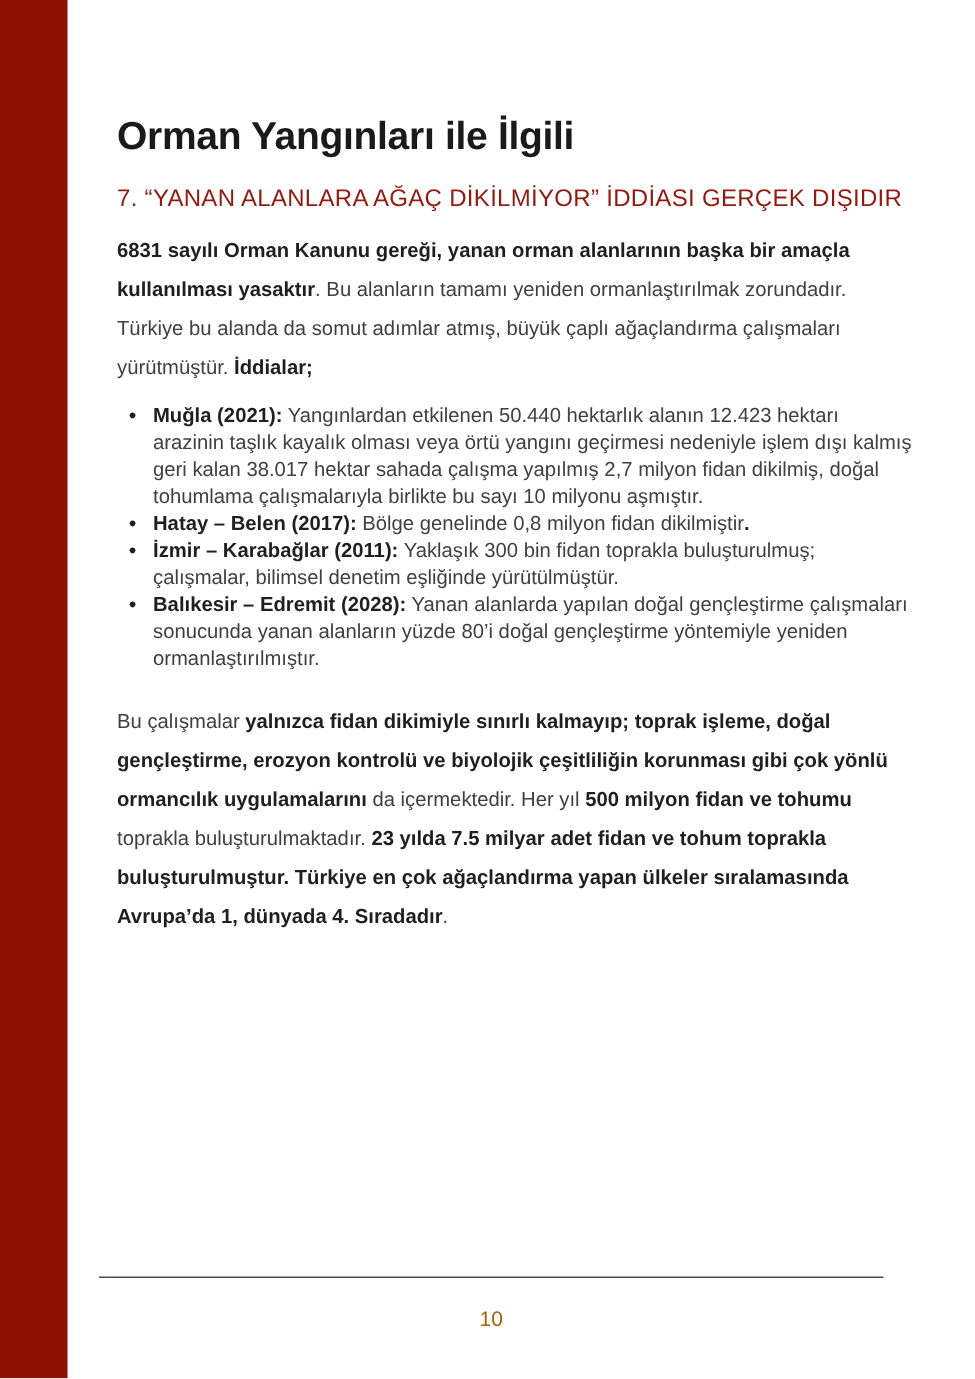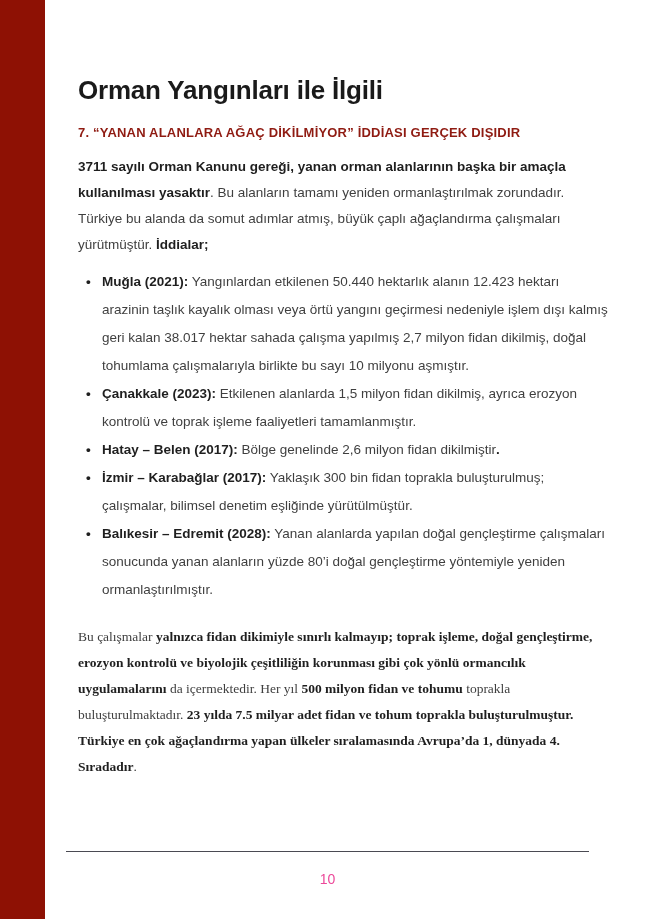--- a/index.html
+++ b/index.html
@@ -19,74 +19,73 @@
   }
   h1{
     margin:0;padding-top:72px;
     font-size:26px;line-height:36px;font-weight:700;
     letter-spacing:-0.2px;
   }
   h1 .t1{display:block;color:var(--title_black,#1a1a1a);}
   h1 .t2{display:block;color:var(--title_accent,#a32121);}
   h2{
     margin:16px 0 0 0;
-    font-size:13px;line-height:18px;font-weight:700;
+    font-size:16px;line-height:18px;font-weight:400;
     letter-spacing:0.2px;
     color:var(--heading,#8f1b12);
   }
   p.body{
     margin:12px 0 0 0;
     font-size:13.5px;line-height:26px;
     color:var(--text,#3f3f3f);
   }
-  p.closing{margin-top:20px;font-family:Liberation Serif, serif;}
+  p.closing{margin-top:20px;}
   ul.examples{
     margin:10px 0 0 0;padding:0 0 0 24px;
     list-style:none;
-    font-size:13.5px;line-height:28px;
+    font-size:13.5px;line-height:18px;
     color:var(--text,#3f3f3f);
   }
   ul.examples li{position:relative;margin:0;}
   ul.examples li::before{
     content:"\2022";
     position:absolute;left:-16px;top:0;
     color:var(--text_bold,#1f1f1f);font-weight:700;
   }
   .b{font-weight:700;color:var(--text_bold,#1f1f1f);}
   .r{font-weight:400;color:var(--text,#3f3f3f);}
   .footer-rule{
     position:absolute;top:851px;left:66px;right:61px;height:0;
     border-top:1px solid #4a4a52;
   }
   .page-number{
     position:absolute;top:868px;left:66px;right:61px;
     text-align:center;
-    font-size:14px;line-height:22px;color:#ec4899;
+    font-size:14px;line-height:22px;color:#a16207;
   }
 </style>
 </head>
 <body>
 
 <div class="page">
   <div class="accent-bar"></div>
 
   <div class="content">
     <h1>
       <span class="t1">Orman Yangınları ile İlgili</span>
     </h1>
 
     <h2>7. “YANAN ALANLARA AĞAÇ DİKİLMİYOR” İDDİASI GERÇEK DIŞIDIR</h2>
 
-    <p class="body intro"><span class="b">3711 sayılı Orman Kanunu gereği, yanan orman alanlarının başka bir amaçla kullanılması yasaktır</span><span class="r">. Bu alanların tamamı yeniden ormanlaştırılmak zorundadır. Türkiye bu alanda da somut adımlar atmış, büyük çaplı ağaçlandırma çalışmaları yürütmüştür. </span><span class="b">İddialar;</span></p>
+    <p class="body intro"><span class="b">6831 sayılı Orman Kanunu gereği, yanan orman alanlarının başka bir amaçla kullanılması yasaktır</span><span class="r">. Bu alanların tamamı yeniden ormanlaştırılmak zorundadır. Türkiye bu alanda da somut adımlar atmış, büyük çaplı ağaçlandırma çalışmaları yürütmüştür. </span><span class="b">İddialar;</span></p>
 
     <ul class="examples">
         <li><span class="b">Muğla (2021):</span><span class="r"> Yangınlardan etkilenen 50.440 hektarlık alanın 12.423 hektarı arazinin taşlık kayalık olması veya örtü yangını geçirmesi nedeniyle işlem dışı kalmış geri kalan 38.017 hektar sahada çalışma yapılmış 2,7 milyon fidan dikilmiş, doğal tohumlama çalışmalarıyla birlikte bu sayı 10 milyonu aşmıştır.</span></li>
-        <li><span class="b">Çanakkale (2023):</span><span class="r"> Etkilenen alanlarda 1,5 milyon fidan dikilmiş, ayrıca erozyon kontrolü ve toprak işleme faaliyetleri tamamlanmıştır.</span></li>
-        <li><span class="b">Hatay – Belen (2017):</span><span class="r"> Bölge genelinde 2,6 milyon fidan dikilmiştir</span><span class="b">.</span></li>
-        <li><span class="b">İzmir – Karabağlar (2017):</span><span class="r"> Yaklaşık 300 bin fidan toprakla buluşturulmuş; çalışmalar, bilimsel denetim eşliğinde yürütülmüştür.</span></li>
+        <li><span class="b">Hatay – Belen (2017):</span><span class="r"> Bölge genelinde 0,8 milyon fidan dikilmiştir</span><span class="b">.</span></li>
+        <li><span class="b">İzmir – Karabağlar (2011):</span><span class="r"> Yaklaşık 300 bin fidan toprakla buluşturulmuş; çalışmalar, bilimsel denetim eşliğinde yürütülmüştür.</span></li>
         <li><span class="b">Balıkesir – Edremit (2028):</span><span class="r"> Yanan alanlarda yapılan doğal gençleştirme çalışmaları sonucunda yanan alanların yüzde 80’i doğal gençleştirme yöntemiyle yeniden ormanlaştırılmıştır.</span></li>
       </ul>
 
     <p class="body closing"><span class="r">Bu çalışmalar </span><span class="b">yalnızca fidan dikimiyle sınırlı kalmayıp; toprak işleme, doğal gençleştirme, erozyon kontrolü ve biyolojik çeşitliliğin korunması gibi çok yönlü ormancılık uygulamalarını</span><span class="r"> da içermektedir. Her yıl </span><span class="b">500 milyon fidan ve tohumu</span><span class="r"> toprakla buluşturulmaktadır. </span><span class="b">23 yılda 7.5 milyar adet fidan ve tohum toprakla buluşturulmuştur. Türkiye en çok ağaçlandırma yapan ülkeler sıralamasında Avrupa’da 1, dünyada 4. Sıradadır</span><span class="r">.</span></p>
   </div>
 
   <div class="footer-rule"></div>
   <div class="page-number">10</div>
 </div>
 

